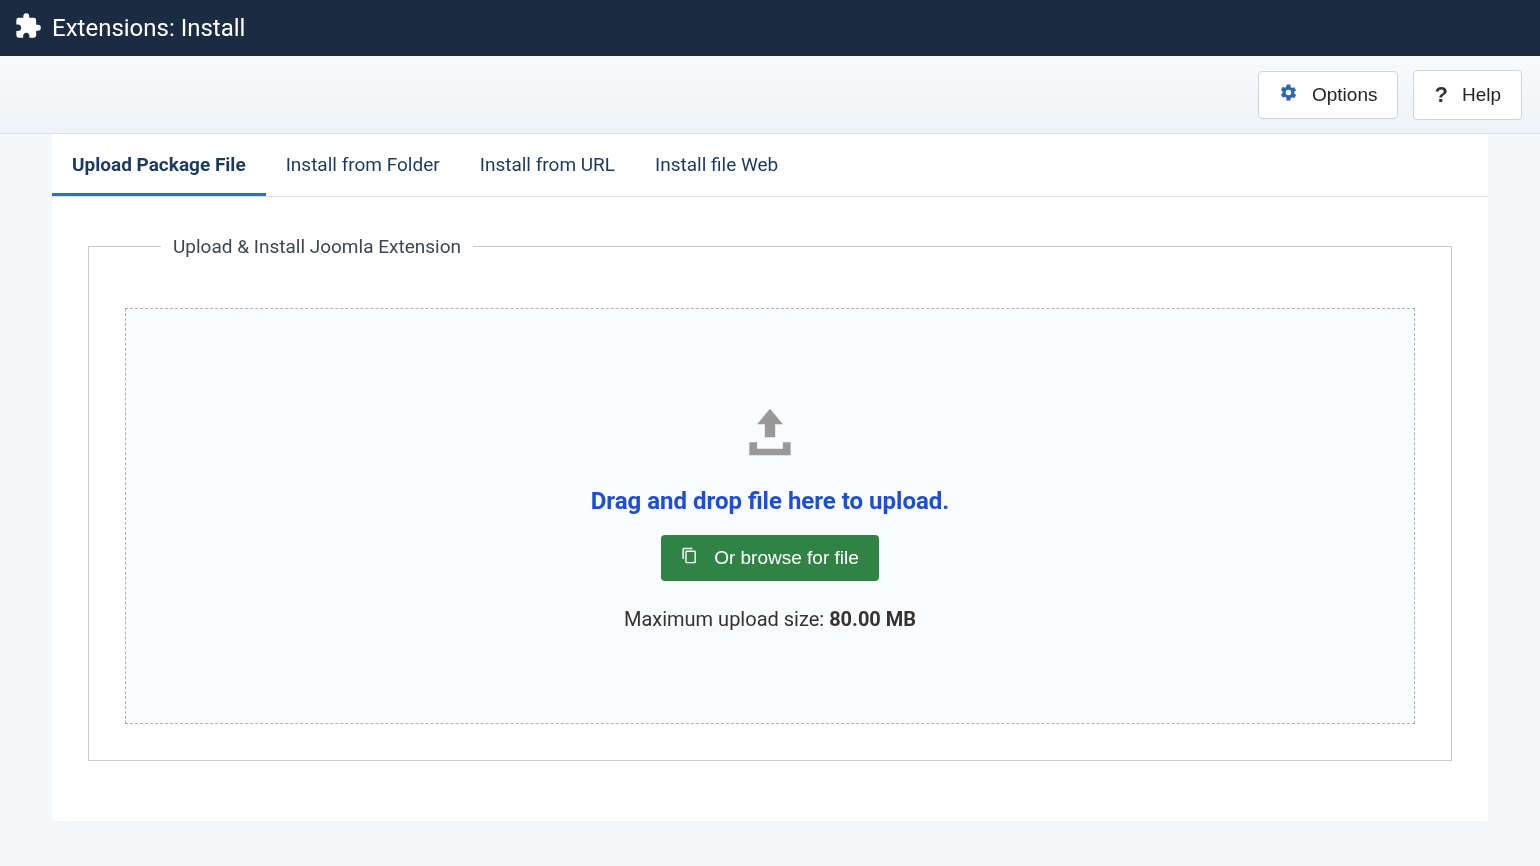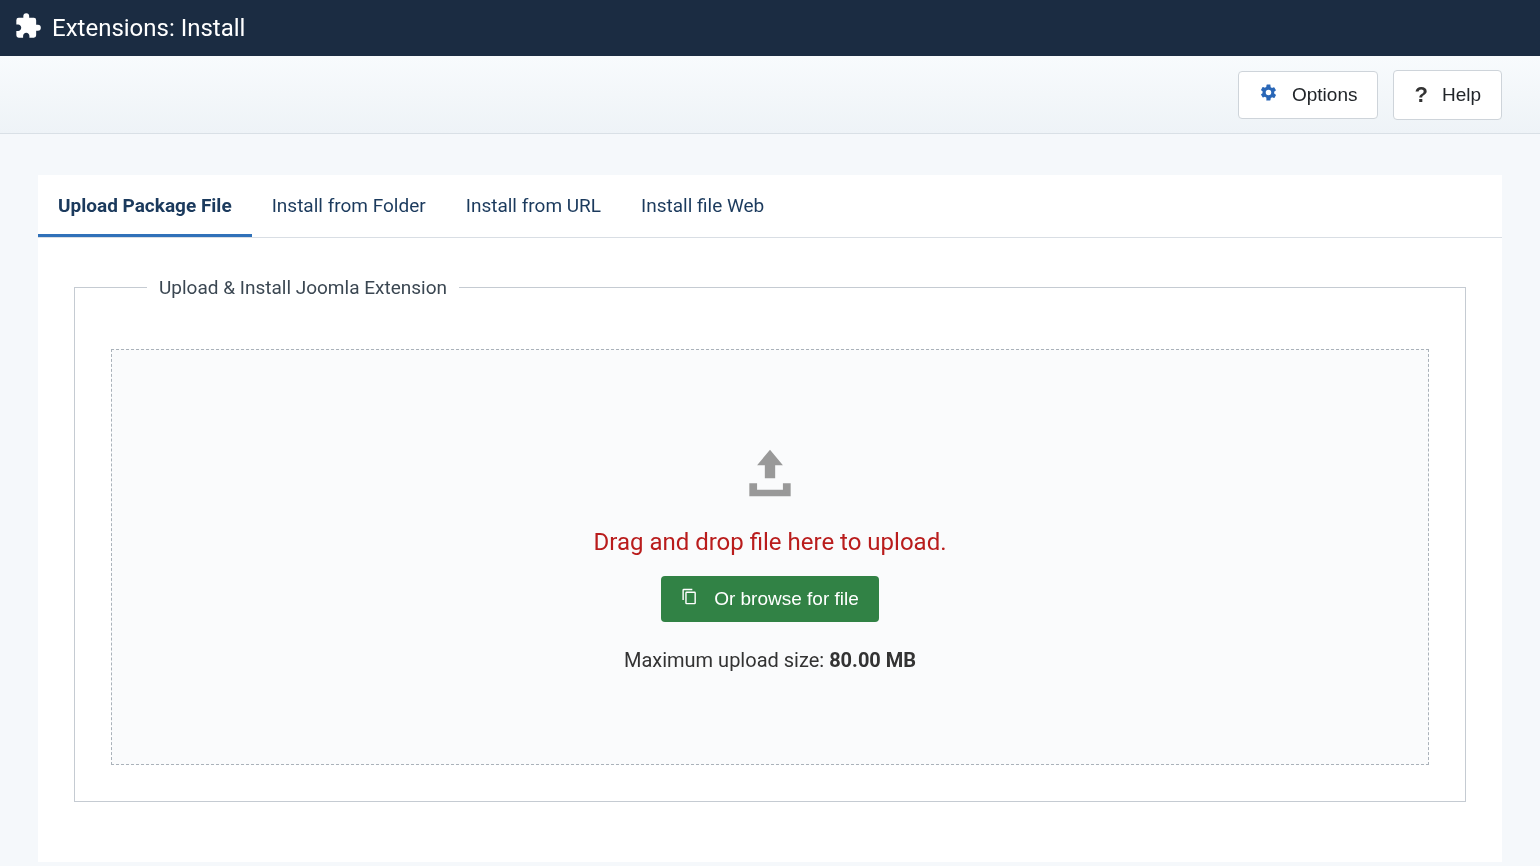--- a/index.html
+++ b/index.html
@@ -30,41 +30,40 @@
     font-weight: 400;
     color: #fff;
   }
   .toolbar {
     background: linear-gradient(#f8fbfd,#eef3f7);
     border-bottom: 1px solid #d9e0e6;
     height: 78px;
     display: flex;
     align-items: center;
     justify-content: flex-end;
-    padding-right: 38px;
+    padding-right: 18px;
     gap: 15px;
   }
   .btn-outline {
     background: #fff;
     border: 1px solid #ced4da;
     border-radius: 4px;
     padding: 11px 20px;
     font-size: 19px;
     color: #212529;
     cursor: pointer;
     display: inline-flex;
     align-items: center;
     gap: 14px;
   }
   .btn-outline .icon-blue { color: #2a67b7; }
   .btn-outline .icon-dark { color: #333; }
   .cog-svg { width: 19px; height: 19px; fill: #2a67b7; }
   .content-wrap {
-    padding: 0 38px;
-    margin-top: 41px;
+    padding: 0 52px;
   }
   .tabs {
     background: #fff;
     display: flex;
     border-bottom: 1px solid #d9dee4;
     padding-left: 0;
   }
   .tab {
     padding: 19px 20px 17px 20px;
     font-size: 19px;
@@ -103,22 +102,22 @@
     align-items: center;
     justify-content: center;
     gap: 20px;
   }
   .upload-icon-wrap {
     color: #999;
   }
   .upload-svg { width: 62px; height: 62px; fill: #999; }
   .drop-text {
     font-size: 24px;
-    color: #b91c1c;
-    font-weight: 400;
+    color: #1d4ed8;
+    font-weight: 700;
   }
   .btn-green {
     background: #318245;
     color: #fff;
     border: none;
     border-radius: 4px;
     padding: 12px 20px;
     font-size: 19px;
     cursor: pointer;
     display: inline-flex;

